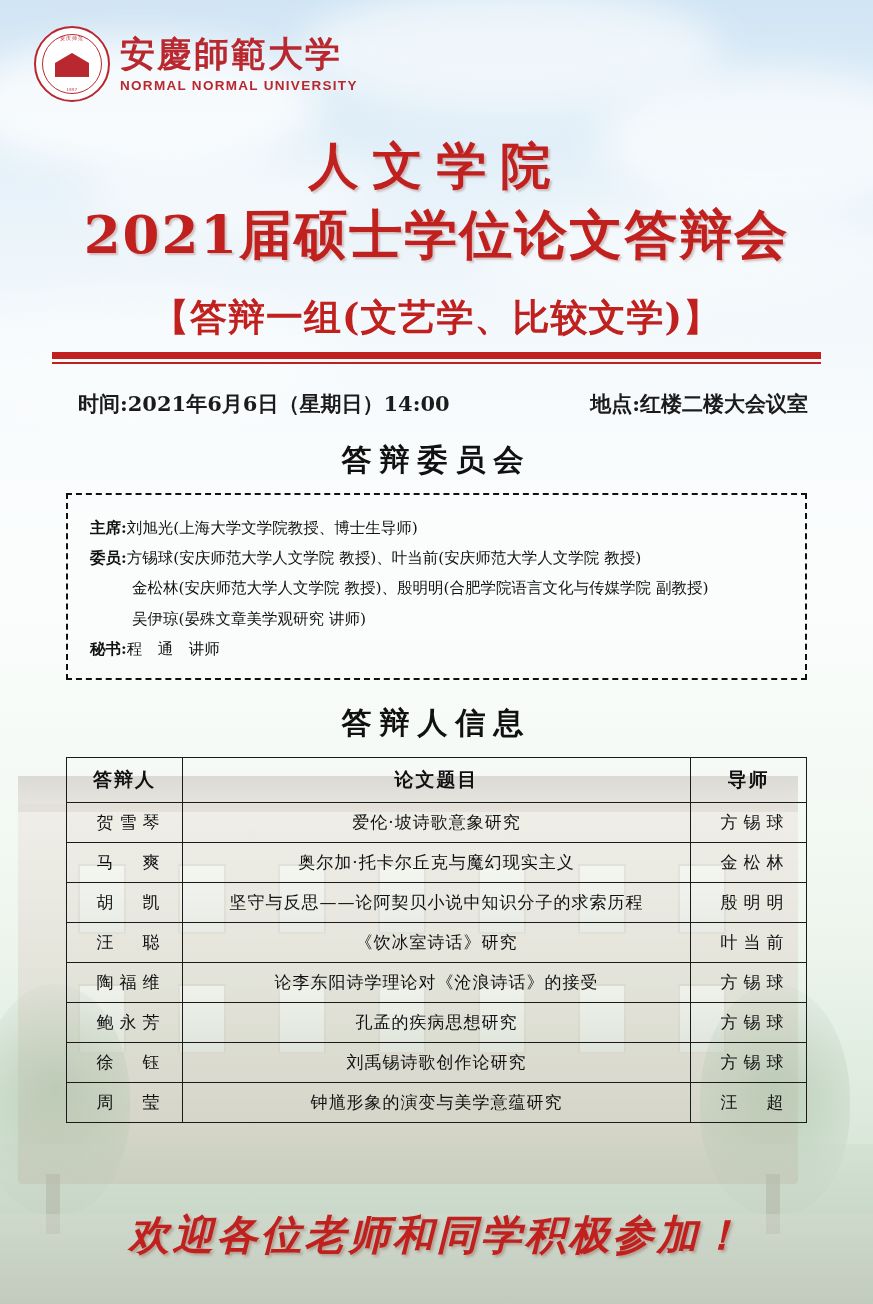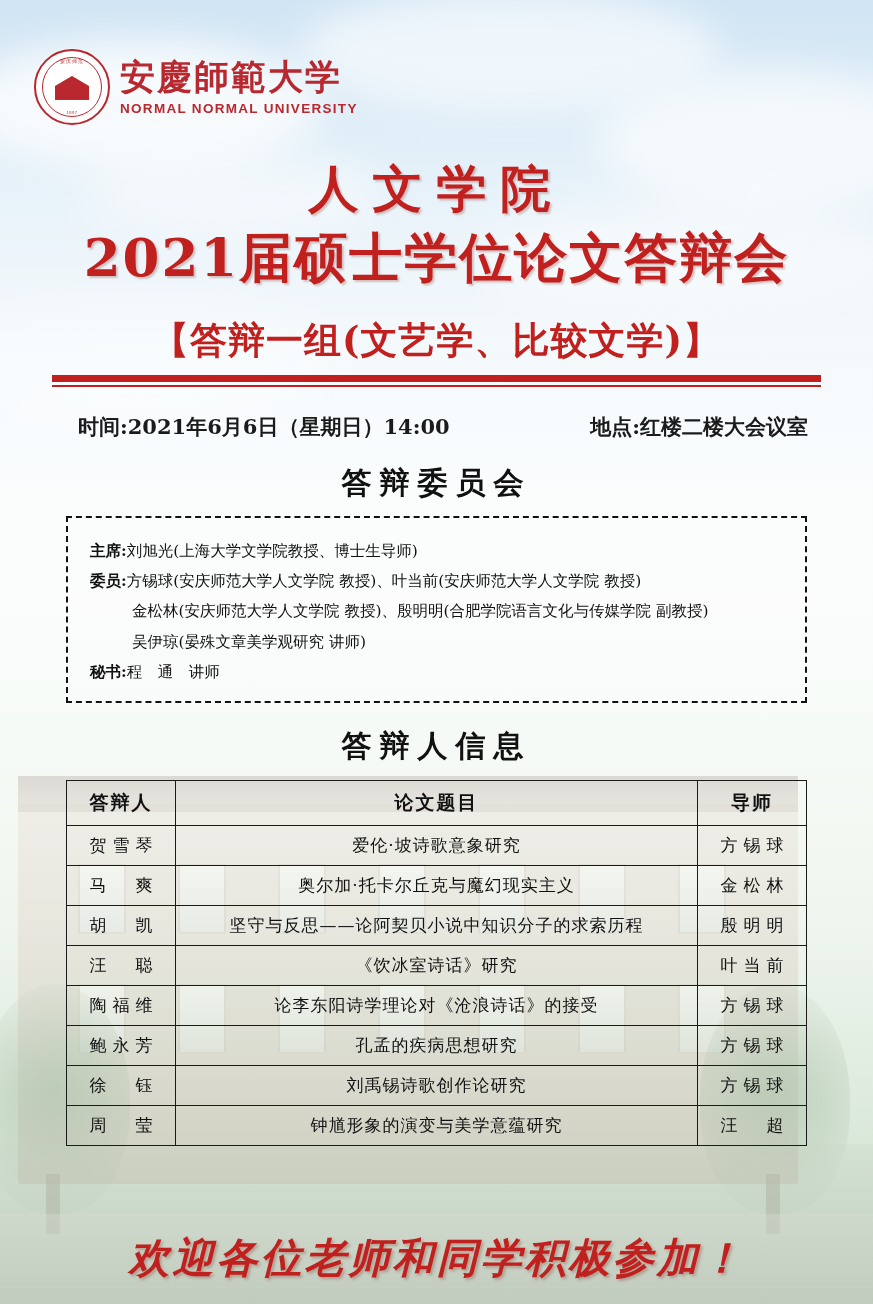--- a/index.html
+++ b/index.html
@@ -101,21 +101,20 @@
     inset: 0;
     background: linear-gradient(180deg, rgba(255,255,255,.30) 0%, rgba(255,255,255,.55) 40%, rgba(255,255,255,.45) 70%, rgba(255,255,255,.25) 100%);
     pointer-events: none;
   }
 
   .content {
     position: relative;
     z-index: 5;
     width: 873px;
     height: 1008px;
-    margin-top: 23px;
   }
 
   
   .logo-row {
     position: absolute;
     left: 34px;
     top: 26px;
     display: flex;
     align-items: center;
     gap: 10px;
@@ -305,21 +304,21 @@
     padding: 9px 0 9px 0;
     letter-spacing: 2px;
   }
   .tbl td {
     font-size: 17px;
     padding: 8px 0 8px 0;
     letter-spacing: 1px;
   }
   .tbl .col-name { width: 108px; }
   .tbl .col-adv { width: 108px; }
-  .tbl td.col-name, .tbl td.col-adv { letter-spacing: 6px; text-indent: 6px; }
+  .tbl td.col-name, .tbl td.col-adv { letter-spacing: 6px; text-indent: 6px; padding-left: 7px; }
 
   
   .footer {
     position: absolute;
     top: 1208px;
     left: 0; right: 0;
     text-align: center;
     font-size: 41px;
     font-weight: bold;
     color: #c0201e;

